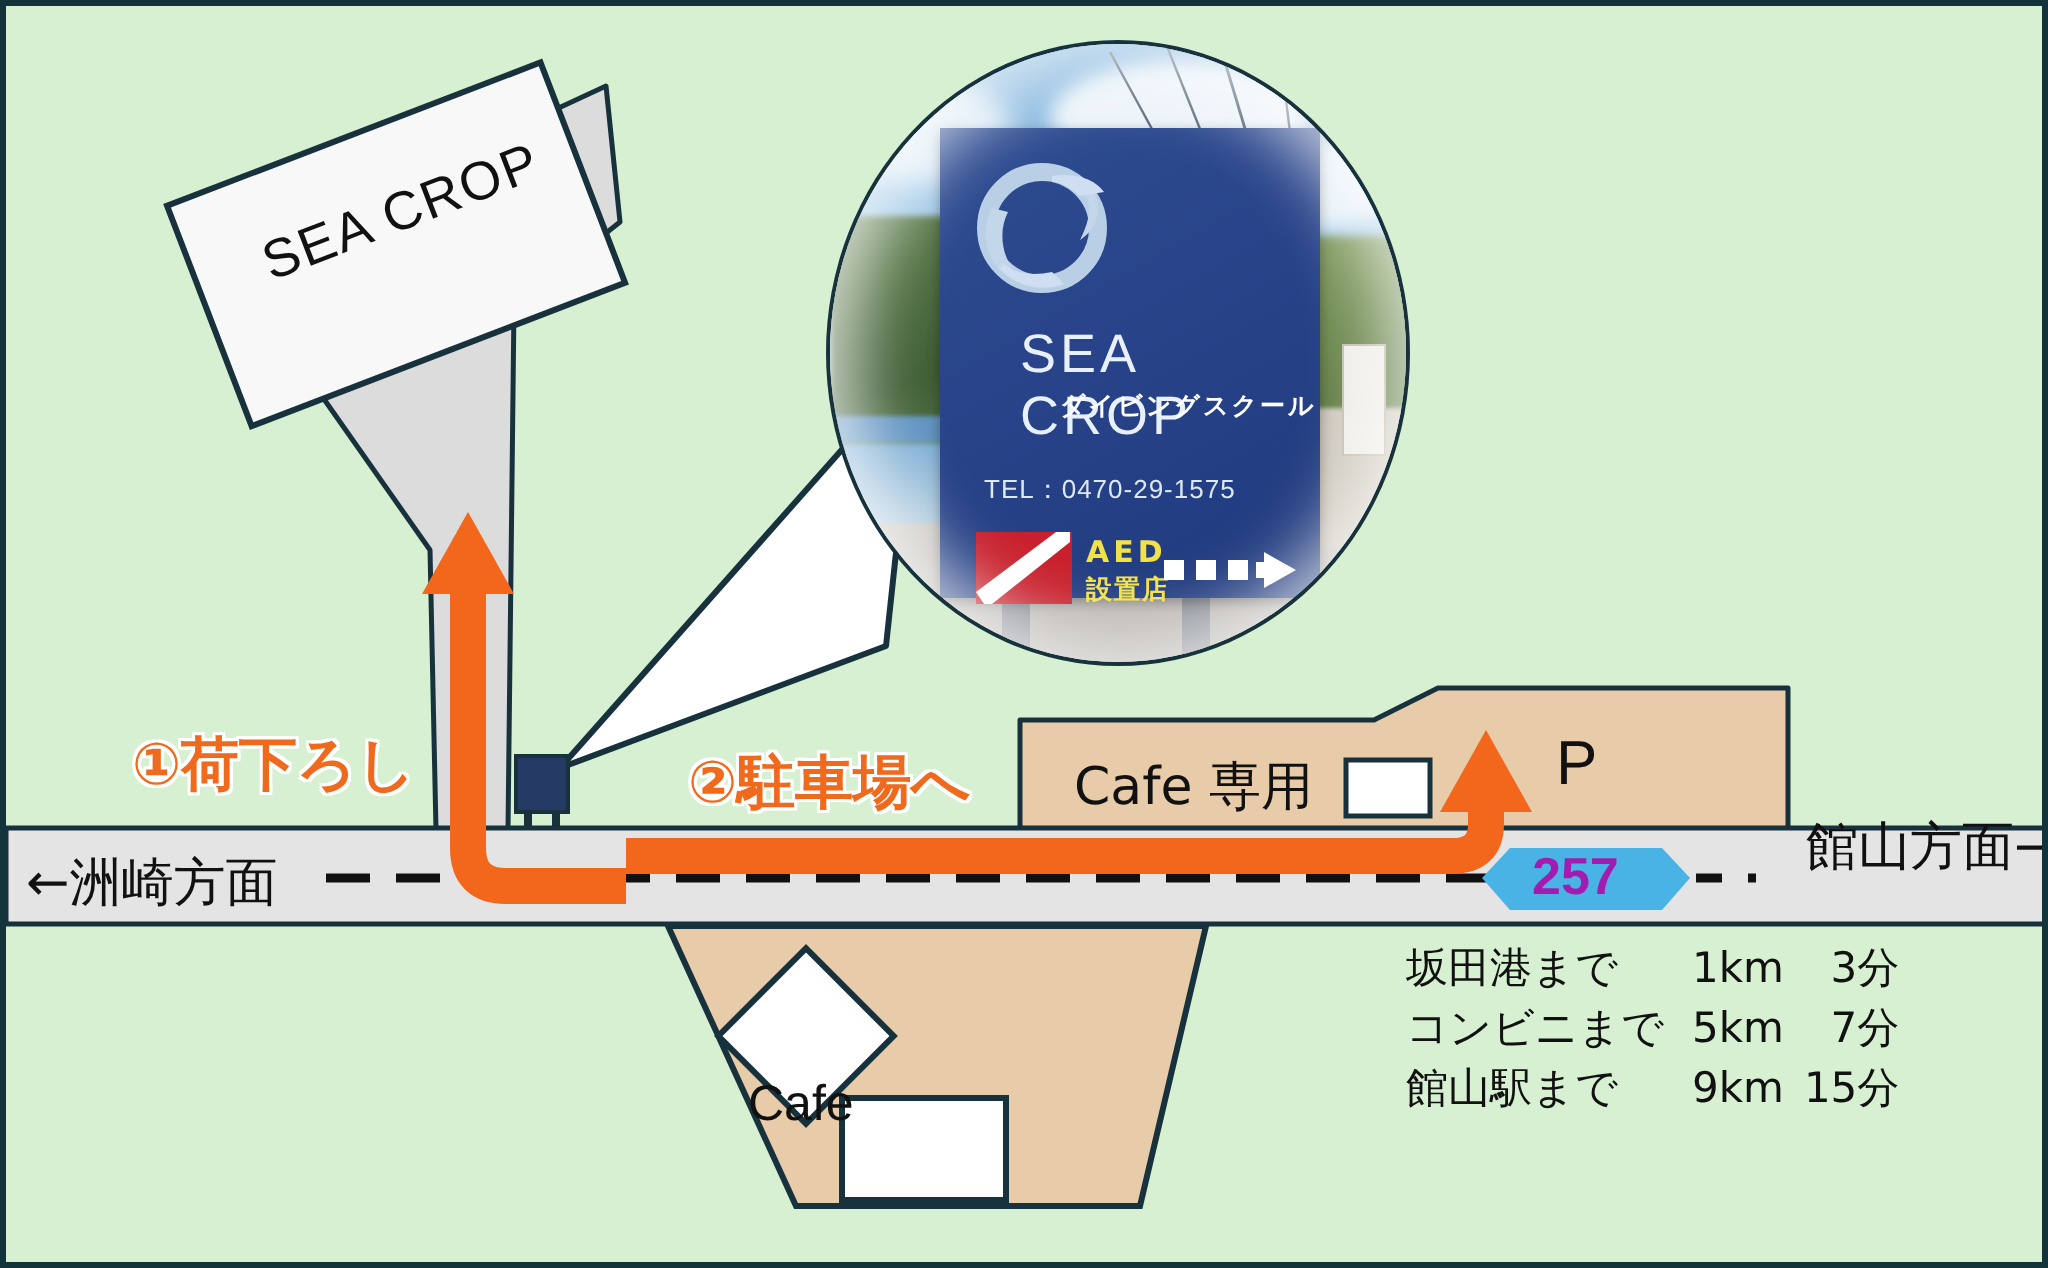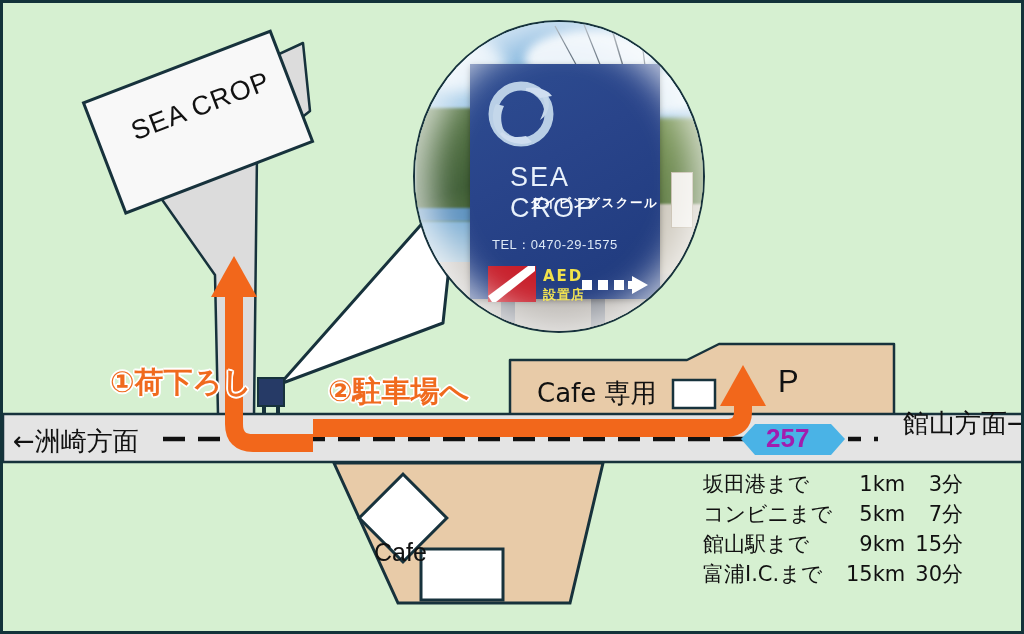--- a/index.html
+++ b/index.html
@@ -187,22 +187,22 @@
         <rect x="16" y="8" width="10" height="10" fill="#ffffff"></rect>
         <rect x="32" y="8" width="10" height="10" fill="#ffffff"></rect>
         <polygon points="50,4 66,13 50,22 50,17 46,17 46,9 50,9" fill="#ffffff"></polygon>
       </svg>
     </div>
 
     <div class="ph" style="left:-2px;top:-2px;width:296px;height:317px;border-radius:50%;
                 box-shadow:inset 0 0 34px 16px rgba(255,255,255,.72);"></div>
   </div>
 
-  <div class="txt route-label" style="left:63px;top:360px;margin-left:44px;">①荷下ろし</div>
-  <div class="txt route-label" style="left:325px;top:369px;">②駐車場へ</div>
+  <div class="txt route-label" style="left:63px;top:360px;">①荷下ろし</div>
+  <div class="txt route-label" style="left:341px;top:369px;">②駐車場へ</div>
 
   <div class="txt dir-label" style="left:10px;top:421px;">←洲崎方面</div>
   <div class="txt dir-label" style="left:880px;top:403px;margin-left:20px;">館山方面→</div>
   <div class="txt route-badge" style="left:763px;top:420px;">257</div>
 
   <div class="txt cafe-label" style="left:534px;top:373px;">Cafe 専用</div>
   <div class="txt p-label" style="left:775px;top:361px;">P</div>
   <div class="txt cafe-diamond-label" style="left:371px;top:502px;margin-top:33px;">Cafe</div>
 
   <table class="dist-table">
@@ -215,21 +215,16 @@
       <tr>
         <td class="place">コンビニまで</td>
         <td class="km">5km</td>
         <td class="min">7分</td>
       </tr>
       <tr>
         <td class="place">館山駅まで</td>
         <td class="km">9km</td>
         <td class="min">15分</td>
       </tr>
-      <tr>
-        <td class="place">富浦I.C.まで</td>
-        <td class="km">15km</td>
-        <td class="min">30分</td>
-      </tr>
     </tbody>
   </table>
 
 </div>
 
 </body></html>

